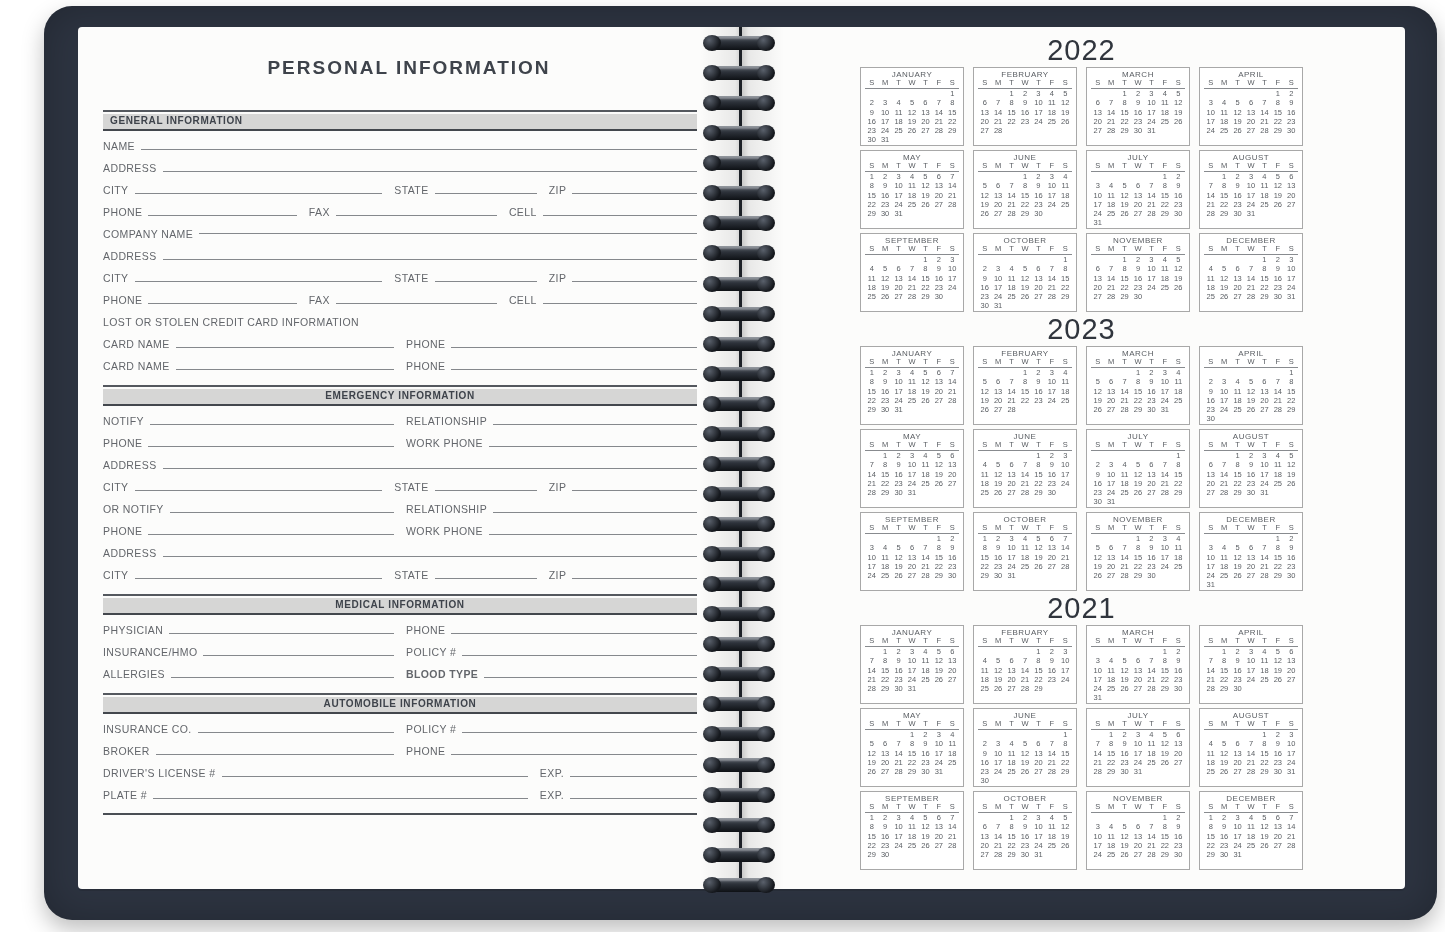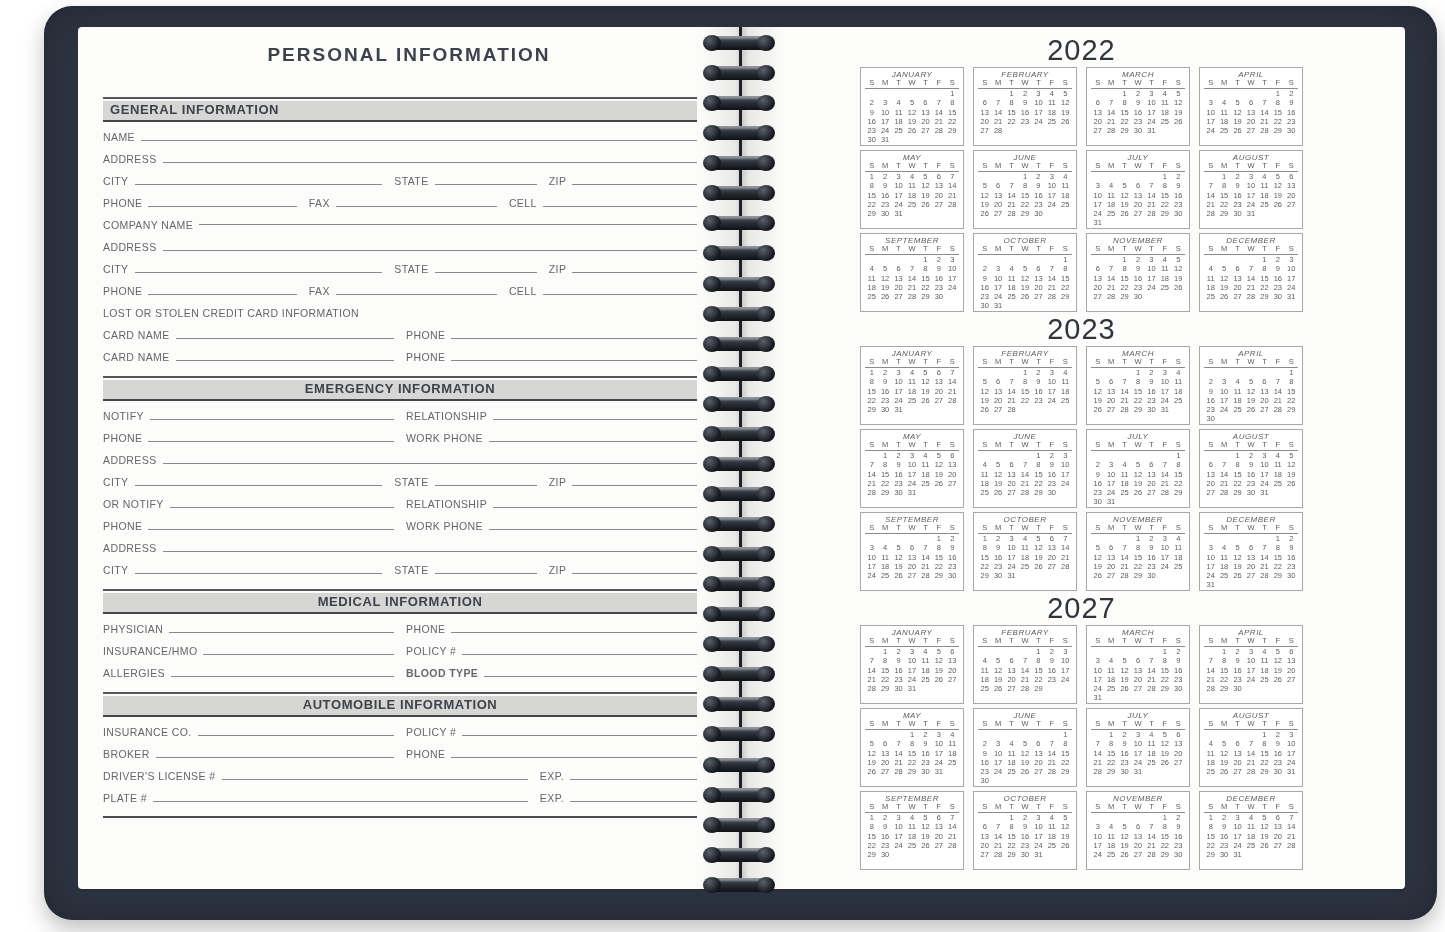--- a/index.html
+++ b/index.html
@@ -20,43 +20,43 @@
   .spiral{position:absolute;left:705px;top:36px;width:68px;height:856px;
     display:flex;flex-direction:column;justify-content:space-between;}
   .ring{width:68px;height:14px;border-radius:7px;position:relative;
     background:linear-gradient(180deg,#585f6a 0%,#2c3139 45%,#0e1115 100%);
     box-shadow:inset 0 3px 2px rgba(255,255,255,.35);}
   .ring::before,.ring::after{content:"";position:absolute;top:-1px;width:18px;height:16px;border-radius:50%;
     background:radial-gradient(circle at 35% 32%,#5a616c,#15181d 68%);}
   .ring::before{left:-2px;} .ring::after{right:-2px;}
 
   
-  .left-page{position:absolute;left:80px;top:27px;width:658px;height:862px;}
+  .left-page{position:absolute;left:80px;top:40px;width:658px;height:862px;}
   .page-title{margin-top:17px;text-align:center;font-size:19px;font-weight:bold;
     letter-spacing:2px;color:var(--head-ink);}
   .form-content{margin-left:23px;width:594px;margin-top:31px;}
   .section + .section{margin-top:12px;text-align:center;}
   .section-bar{border-top:2px solid #54585e;border-bottom:2px solid #43474d;background:var(--bar);
     box-shadow:inset 0 2px 0 #fbfbfa;padding:3px 7px 3px;}
-  .section-title{font-size:13px;font-weight:bold;letter-spacing:.6px;color:var(--head-ink);}
+  .section-title{font-size:10px;font-weight:bold;letter-spacing:.6px;color:var(--head-ink);}
   .form-row{display:flex;align-items:flex-end;height:22px;gap:12px;}
   .field{display:flex;align-items:flex-end;min-width:0;}
   .field-label{font-size:10.5px;color:var(--ink);letter-spacing:.4px;white-space:nowrap;padding-bottom:1px;}
   .field-line{flex:1;border-bottom:1.3px solid var(--rule);height:1px;margin:0 0 3px 6px;}
   .closing-rule{border-top:2px solid #4a4e54;margin-top:11px;}
 
   
   .right-page{position:absolute;left:747px;top:27px;width:658px;height:862px;}
   .calendar-years{position:absolute;left:113px;top:6px;width:443px;}
   .year-title{text-align:center;font-size:29px;line-height:34px;height:34px;
     color:#30353d;letter-spacing:1px;}
   .months-grid{display:grid;grid-template-columns:repeat(4,104px);gap:4px 9px;}
   .month{height:79px;border:1px solid var(--cal-border);background:#fff;
     box-sizing:border-box;padding:2px 4px;overflow:hidden;}
-  .month-title{text-align:center;font-size:8px;line-height:9px;letter-spacing:.5px;color:var(--cal-ink);font-style:italic;}
+  .month-title{text-align:center;font-size:8px;line-height:9px;letter-spacing:.5px;color:var(--cal-ink);}
   .dow-row{display:grid;grid-template-columns:repeat(7,1fr);border-bottom:1px solid #888b8f;padding-bottom:1px;}
   .dow{text-align:center;font-size:7.5px;line-height:8px;color:var(--cal-ink);}
   .days-grid{display:grid;grid-template-columns:repeat(7,1fr);grid-auto-rows:9.3px;}
   .day{text-align:center;font-size:7.5px;line-height:9.3px;color:var(--cal-ink);}
 </style>
 </head>
 <body>
 
 <div class="cover"></div>
 <div class="sheet"></div>
@@ -1495,21 +1495,21 @@
               <div class="day">27</div>
               <div class="day">28</div>
               <div class="day">29</div>
               <div class="day">30</div>
               <div class="day">31</div>
             </div>
           </div>
         </div>
       </div>
       <div class="year-block">
-        <div class="year-title">2027</div>
+        <div class="year-title">2021</div>
         <div class="months-grid">
           <div class="month">
             <div class="month-title">JANUARY</div>
             <div class="dow-row">
               <div class="dow">S</div>
               <div class="dow">M</div>
               <div class="dow">T</div>
               <div class="dow">W</div>
               <div class="dow">T</div>
               <div class="dow">F</div>

